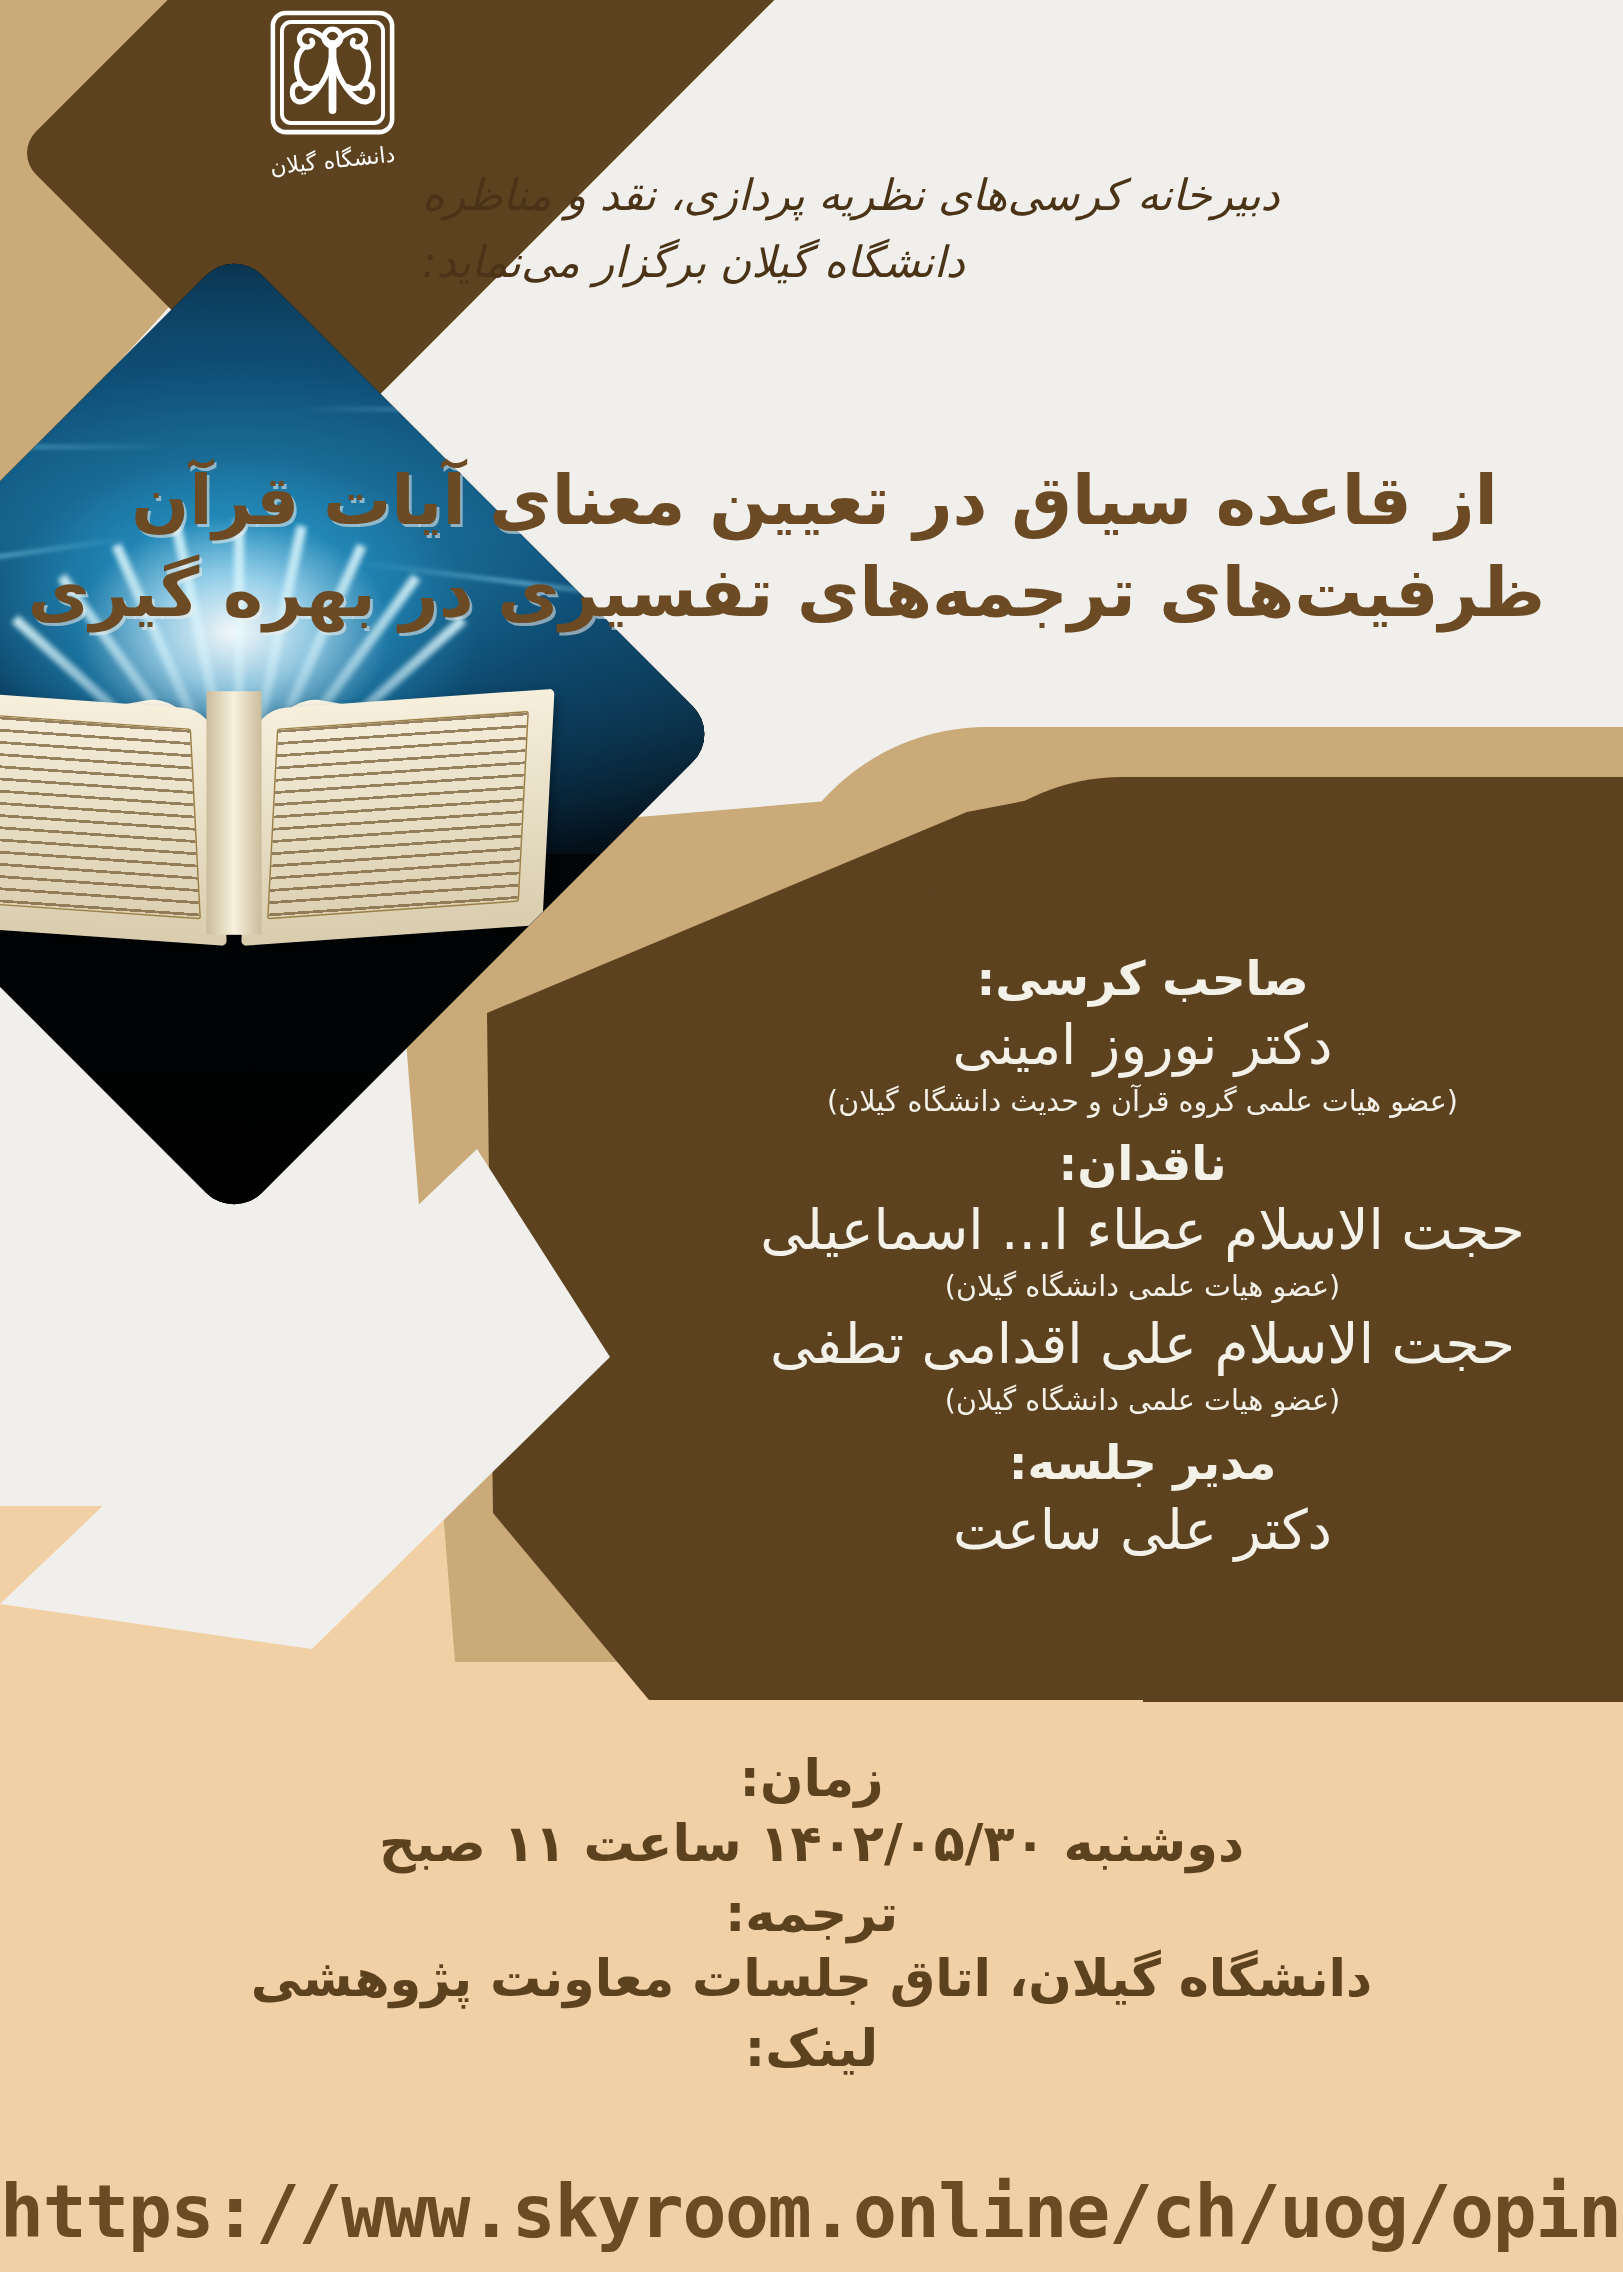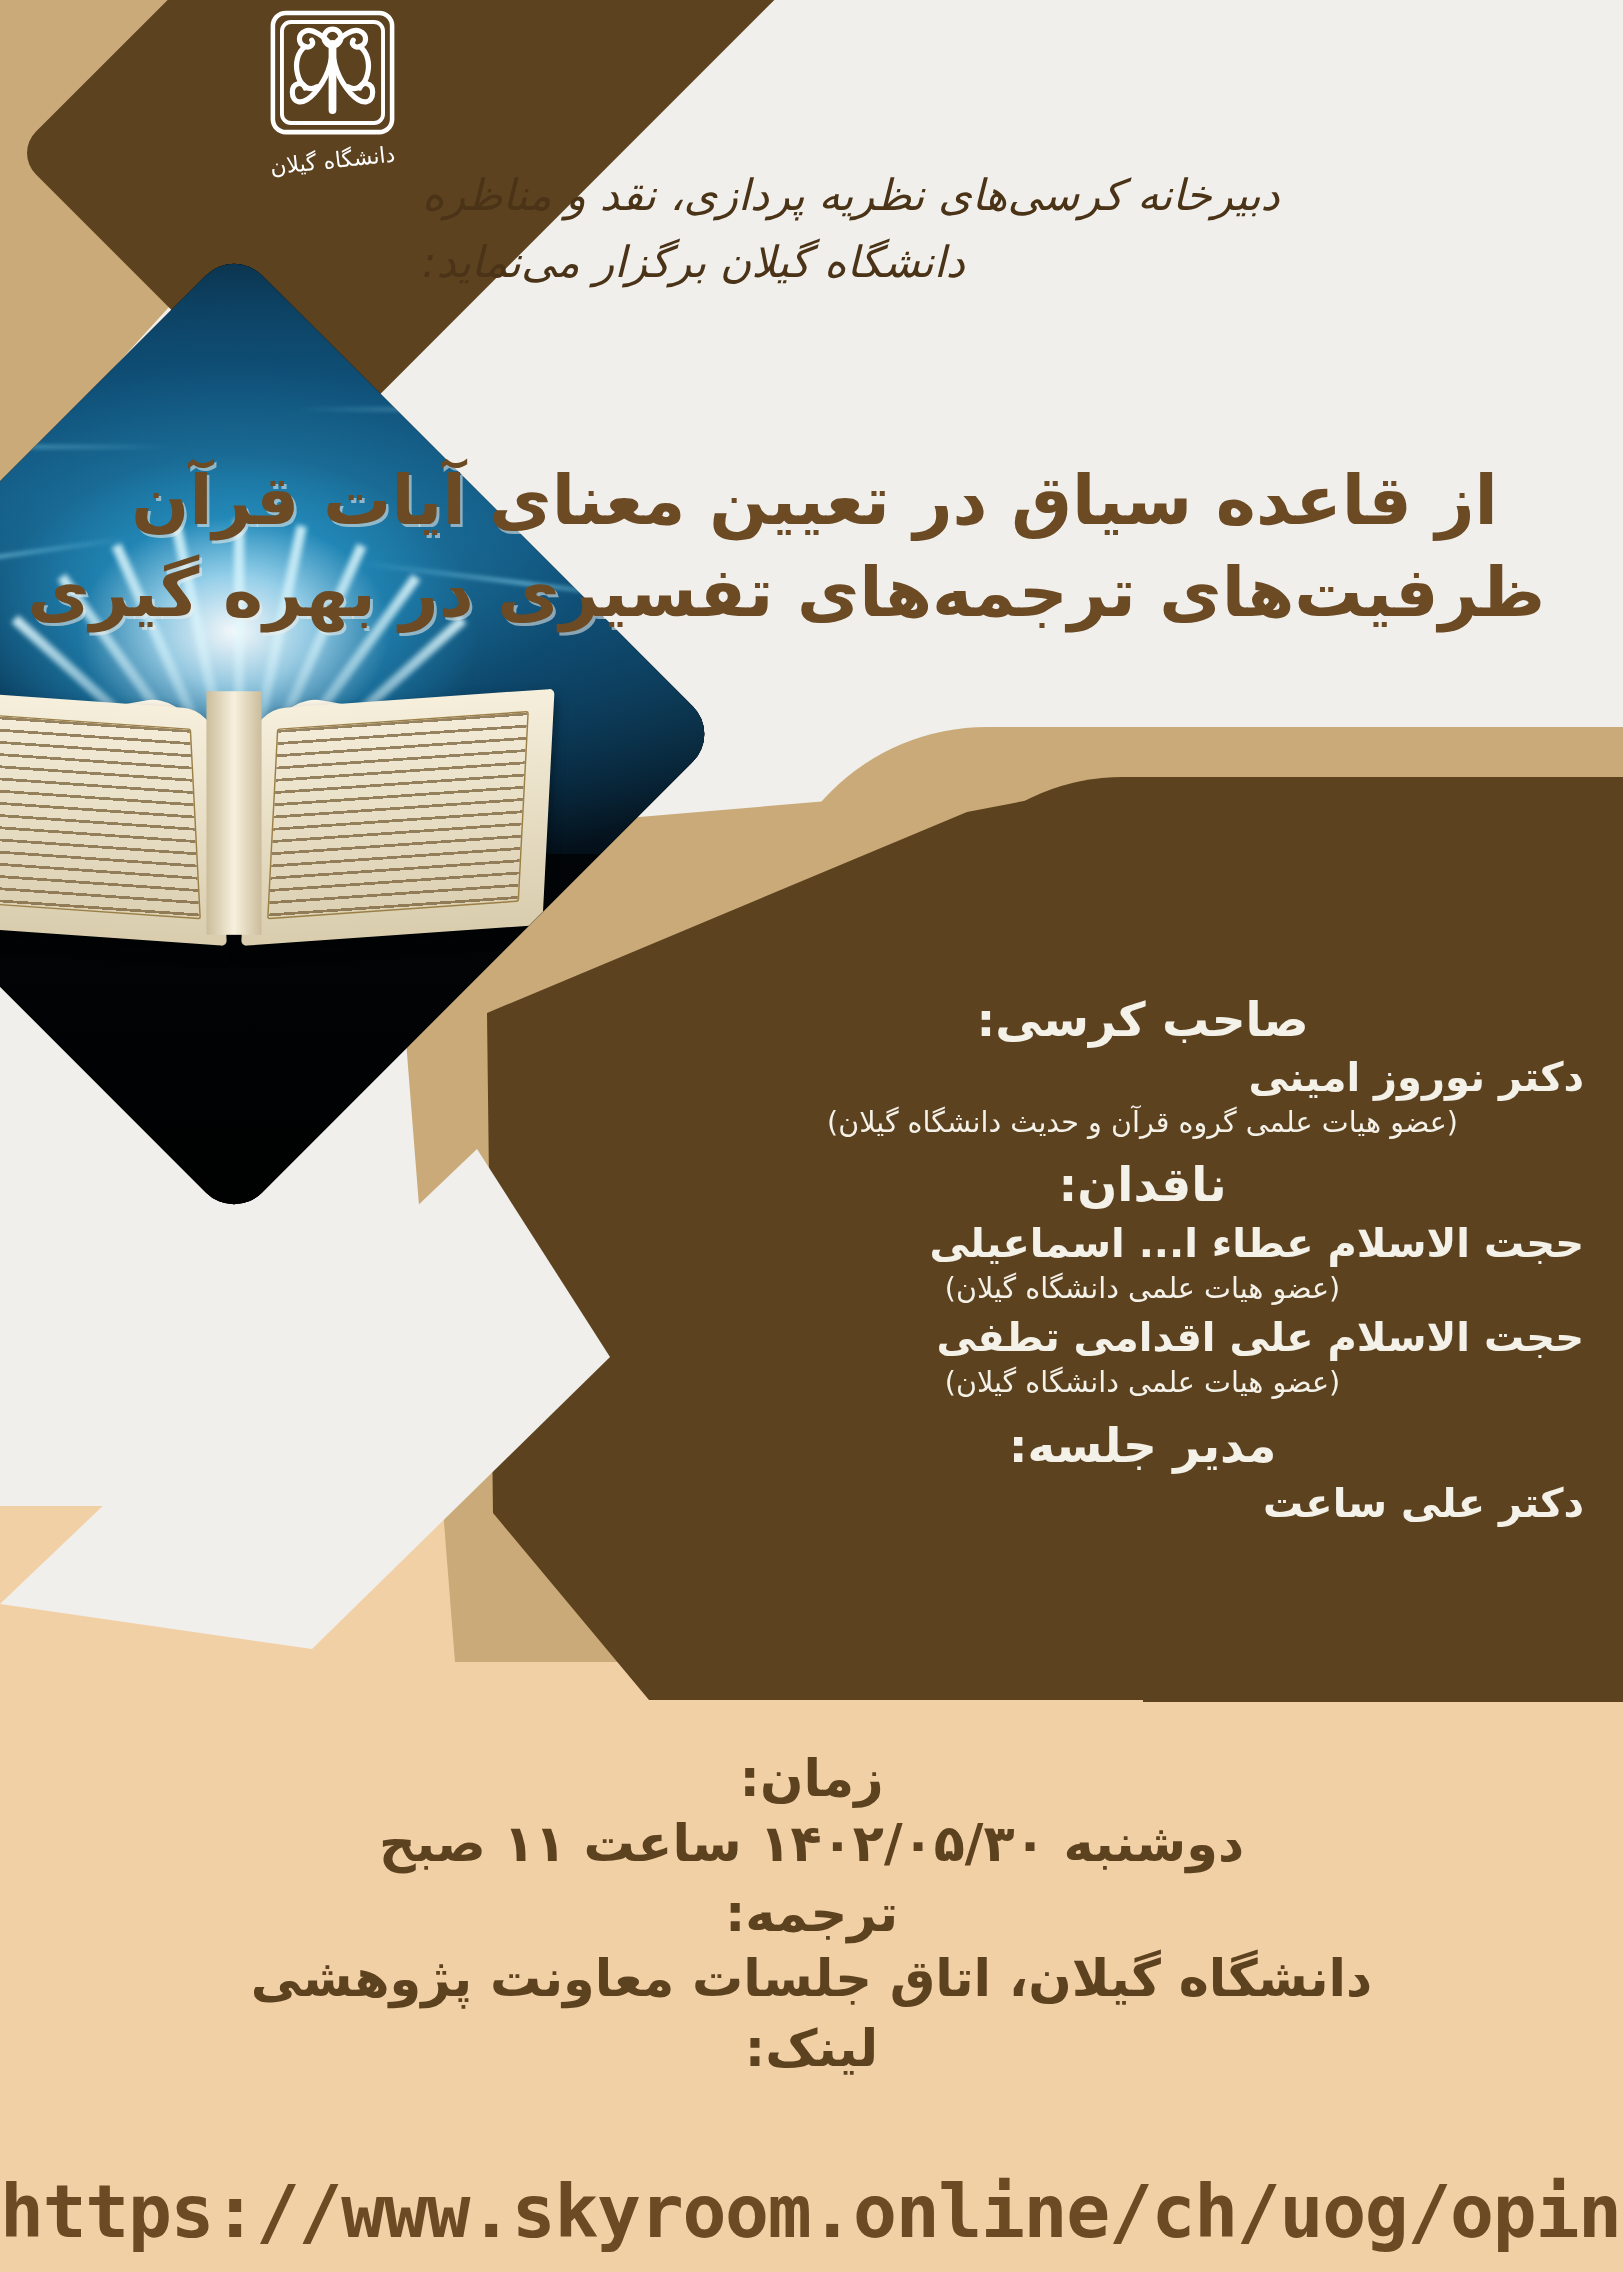--- a/index.html
+++ b/index.html
@@ -185,26 +185,26 @@
     color:#6b4a24;
     font-weight:bold;
     font-size:68px;
     line-height:1.35;
     font-family:"DejaVu Sans",sans-serif;
     text-shadow:2.6px 2.6px 0 rgba(240,239,235,.55);
   }
   .title div{white-space:nowrap;}
 
   .people{
-    position:absolute;right:39px;top:976px;width:883px;
+    position:absolute;right:39px;top:935px;width:883px;
     text-align:center;color:#f4f1e8;
     font-family:"DejaVu Sans",sans-serif;
   }
   .lbl{font-size:47px;font-weight:bold;line-height:1.35;margin-top:11.7px;}
-  .nm{font-size:40px;font-weight:bold;line-height:1.3;text-align:right;}
+  .nm{font-size:55px;font-weight:normal;line-height:1.3;}
   .aff{font-size:28.6px;line-height:1.35;margin-bottom:3.9px;}
 
   .footer{
     position:absolute;left:0;top:1747px;width:1623px;
     text-align:center;color:#5d4220;
     font-family:"DejaVu Sans",sans-serif;
   }
   .f-lbl{font-size:51px;font-weight:bold;line-height:1.25;}
   .f-val{font-size:51px;font-weight:bold;line-height:1.3;margin-bottom:5.2px;text-align:center;}
   .link{

